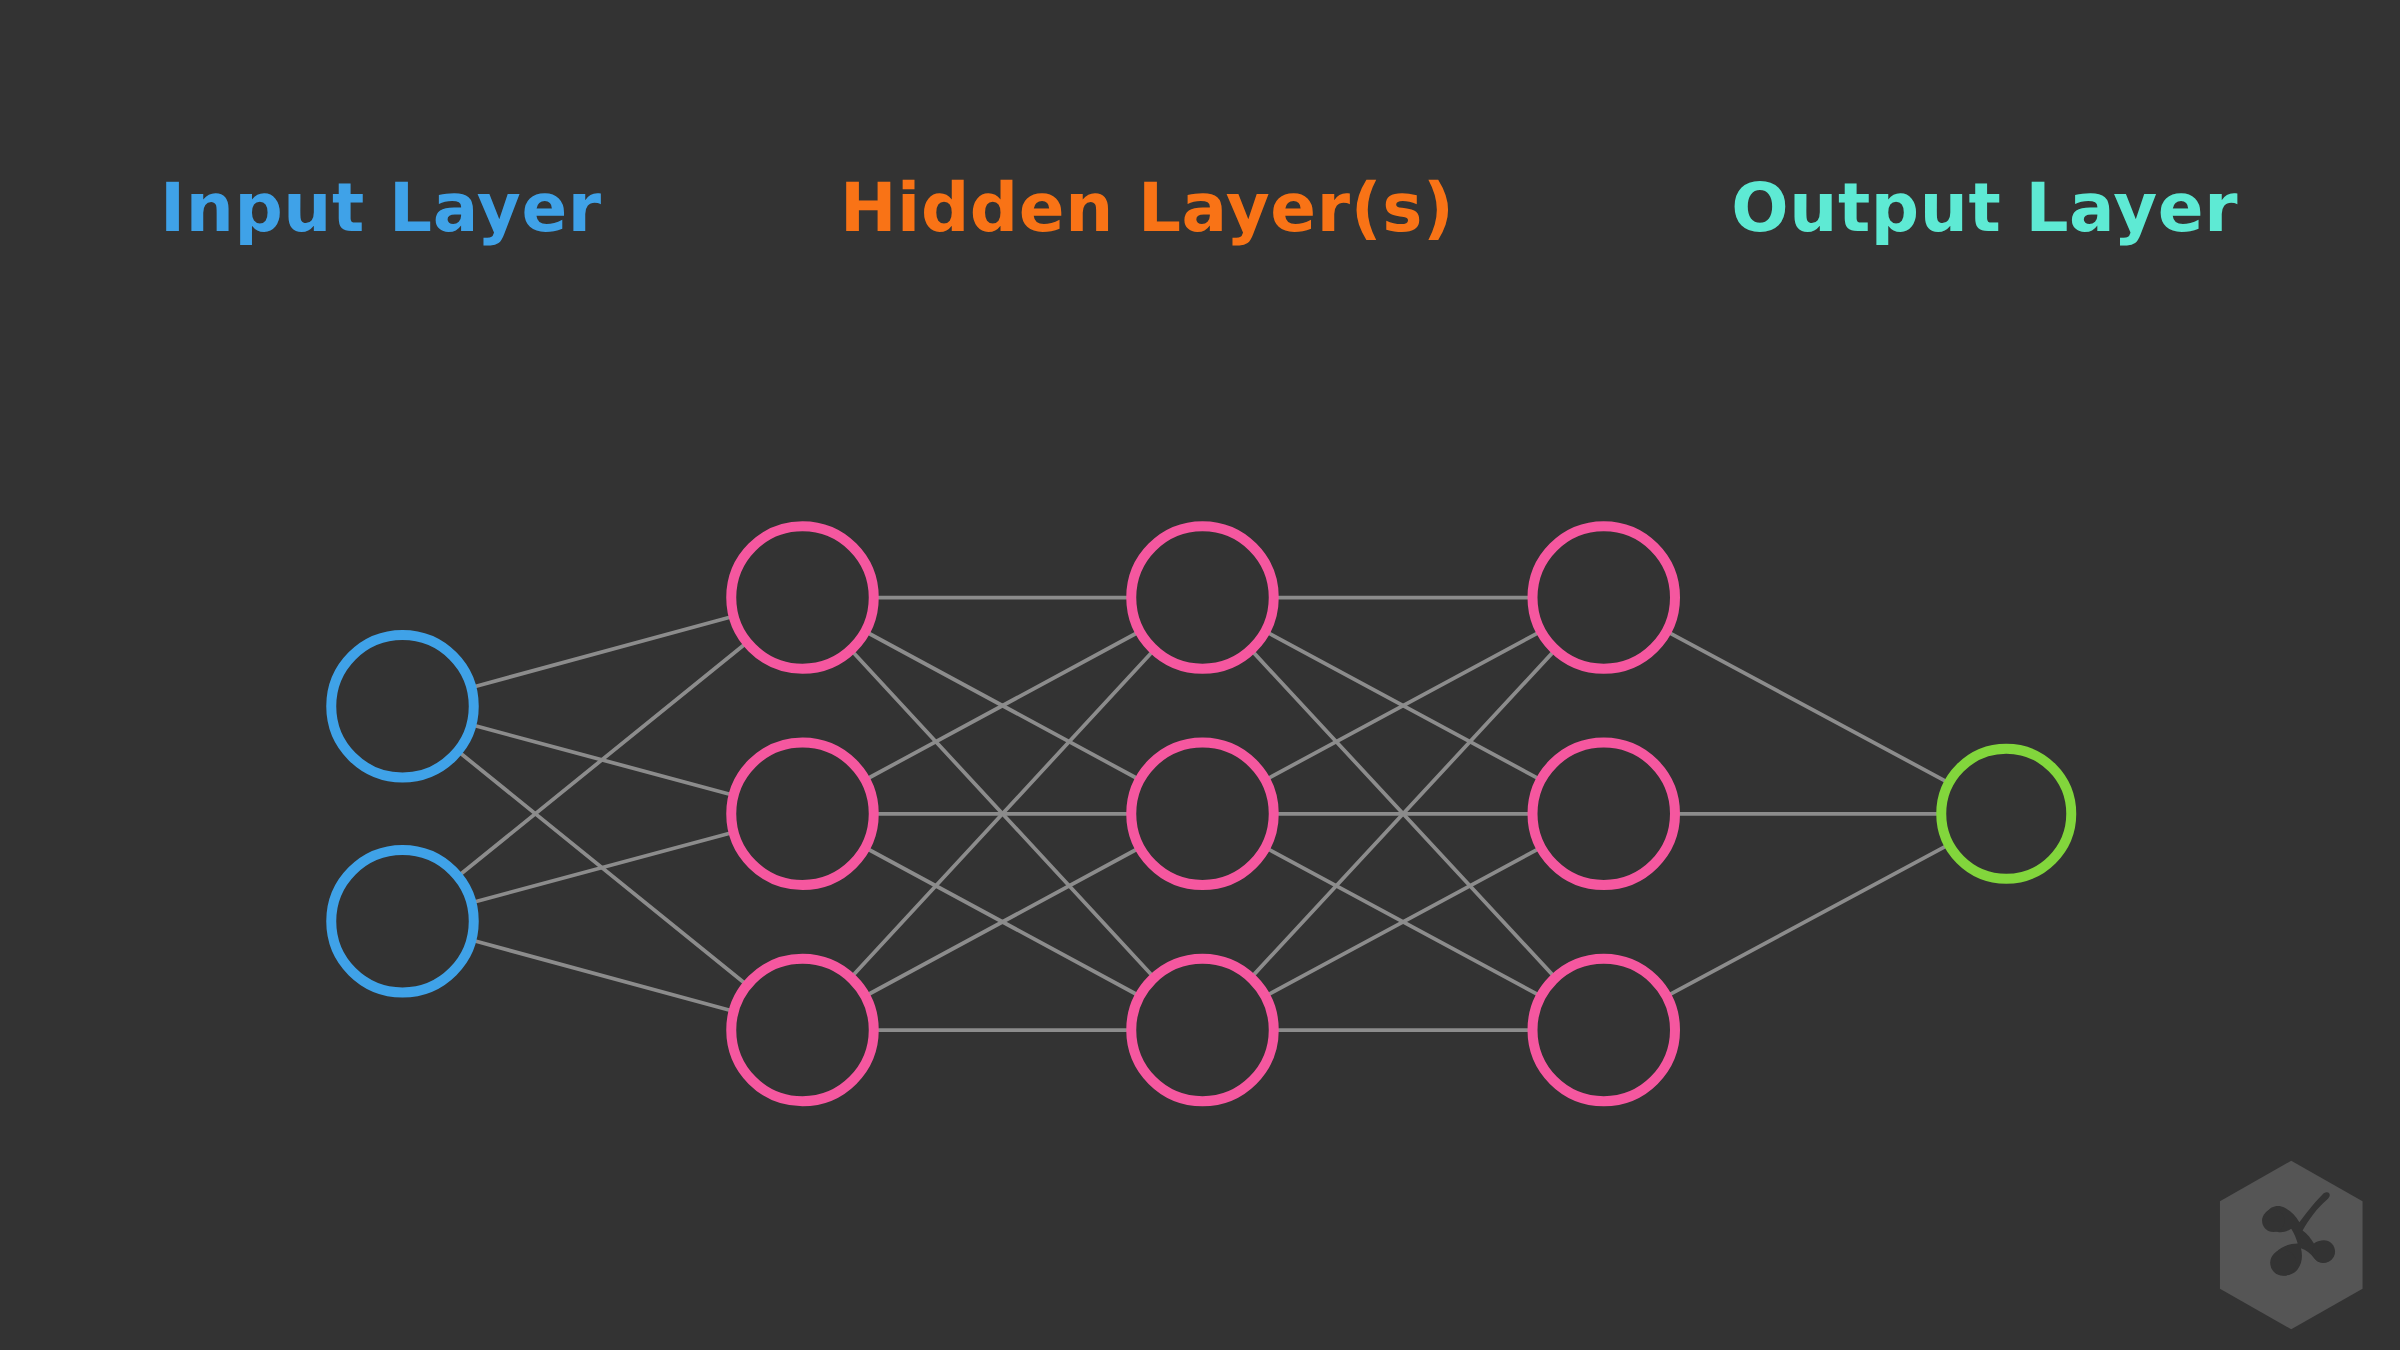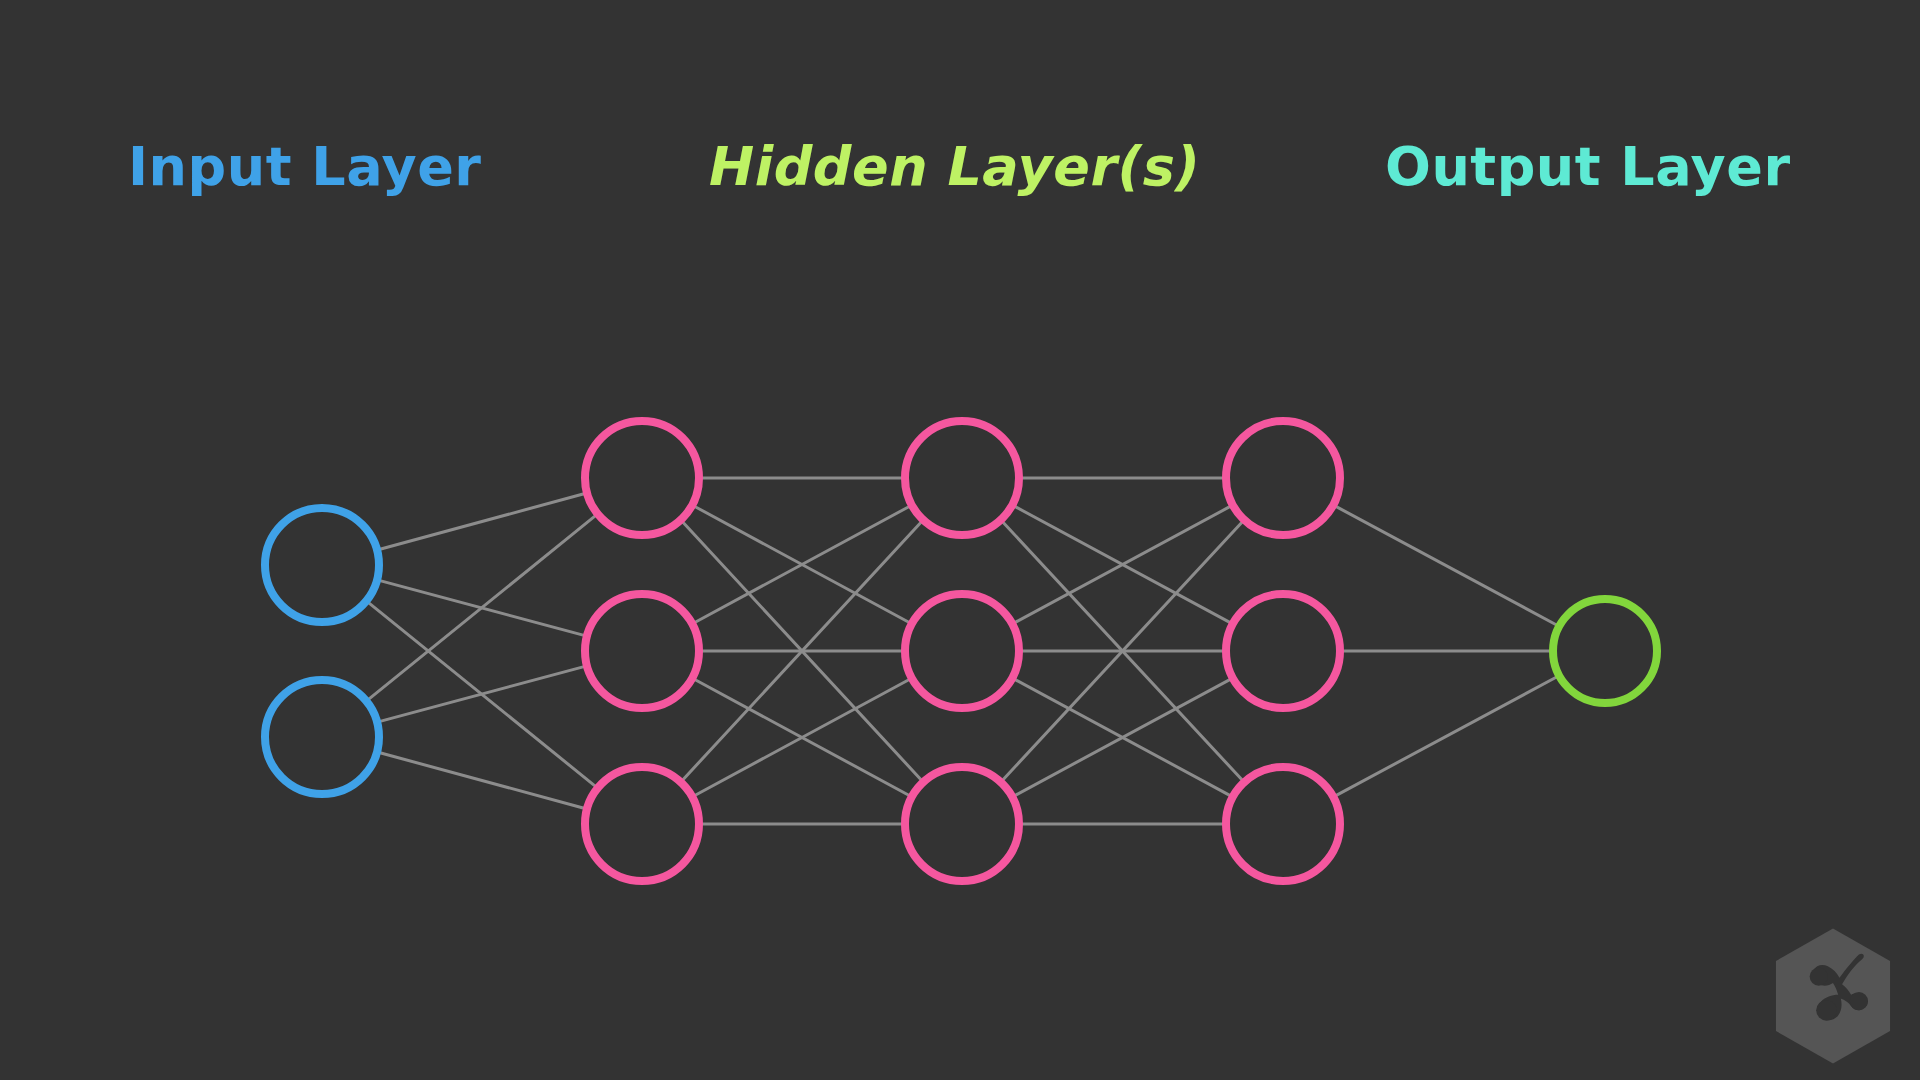--- a/index.html
+++ b/index.html
@@ -37,24 +37,23 @@
     white-space: nowrap;
     letter-spacing: 0.5px;
     text-align: center;
   }
   #label-input {
     left: 128px;
     top: 140px;
     color: #3FA2E8;
   }
   #label-hidden {
-    left: 709px;
+    left: 672px;
     top: 140px;
-    color: #bef264;
-    font-style: italic;
+    color: #f97316;
   }
   #label-output {
     left: 1385px;
     top: 140px;
     color: #5eead4;
   }
   #network-svg {
     position: absolute;
     left: 0;
     top: 0;

